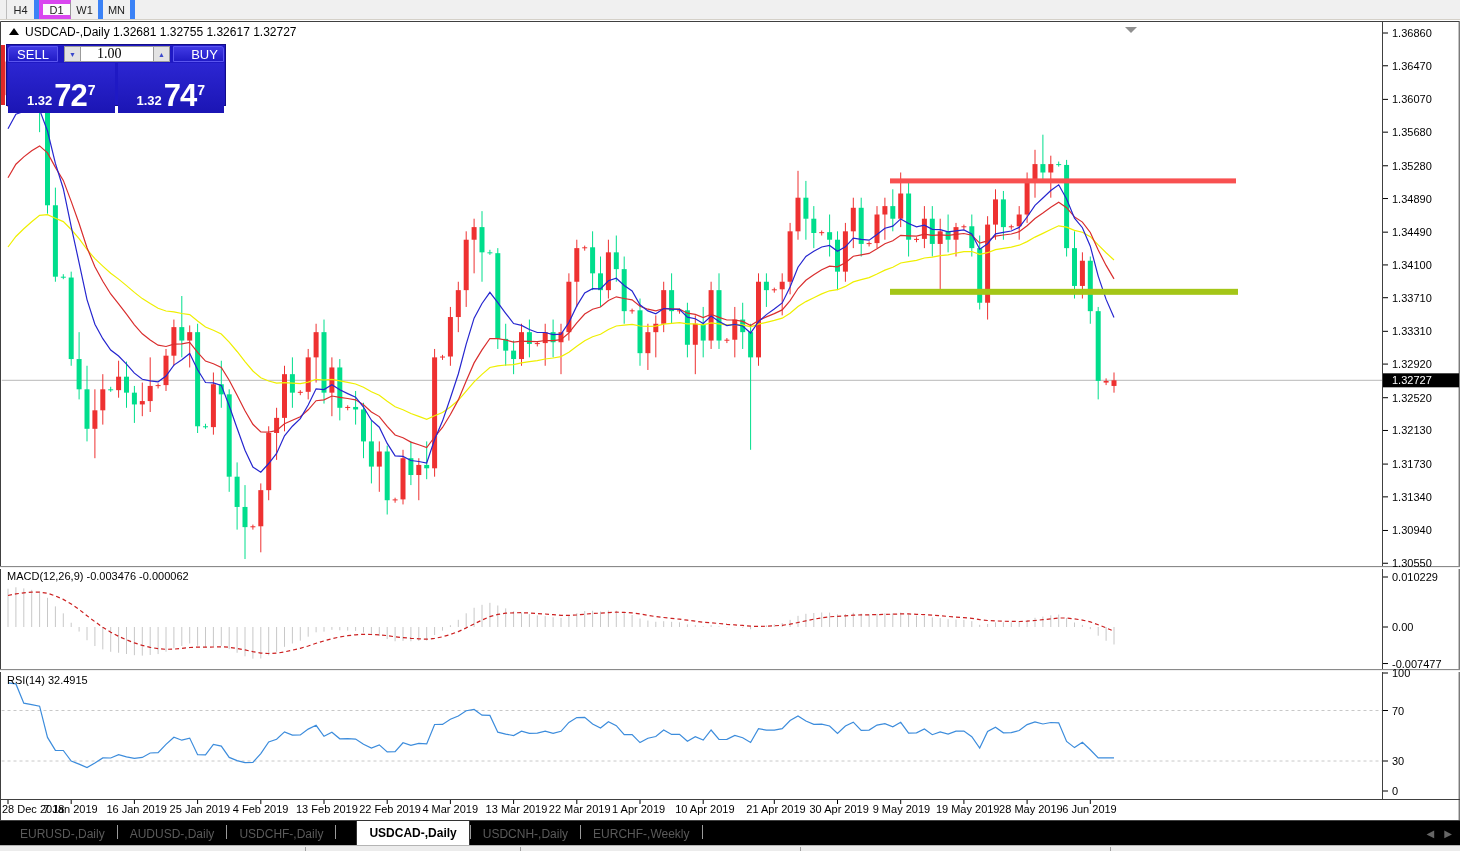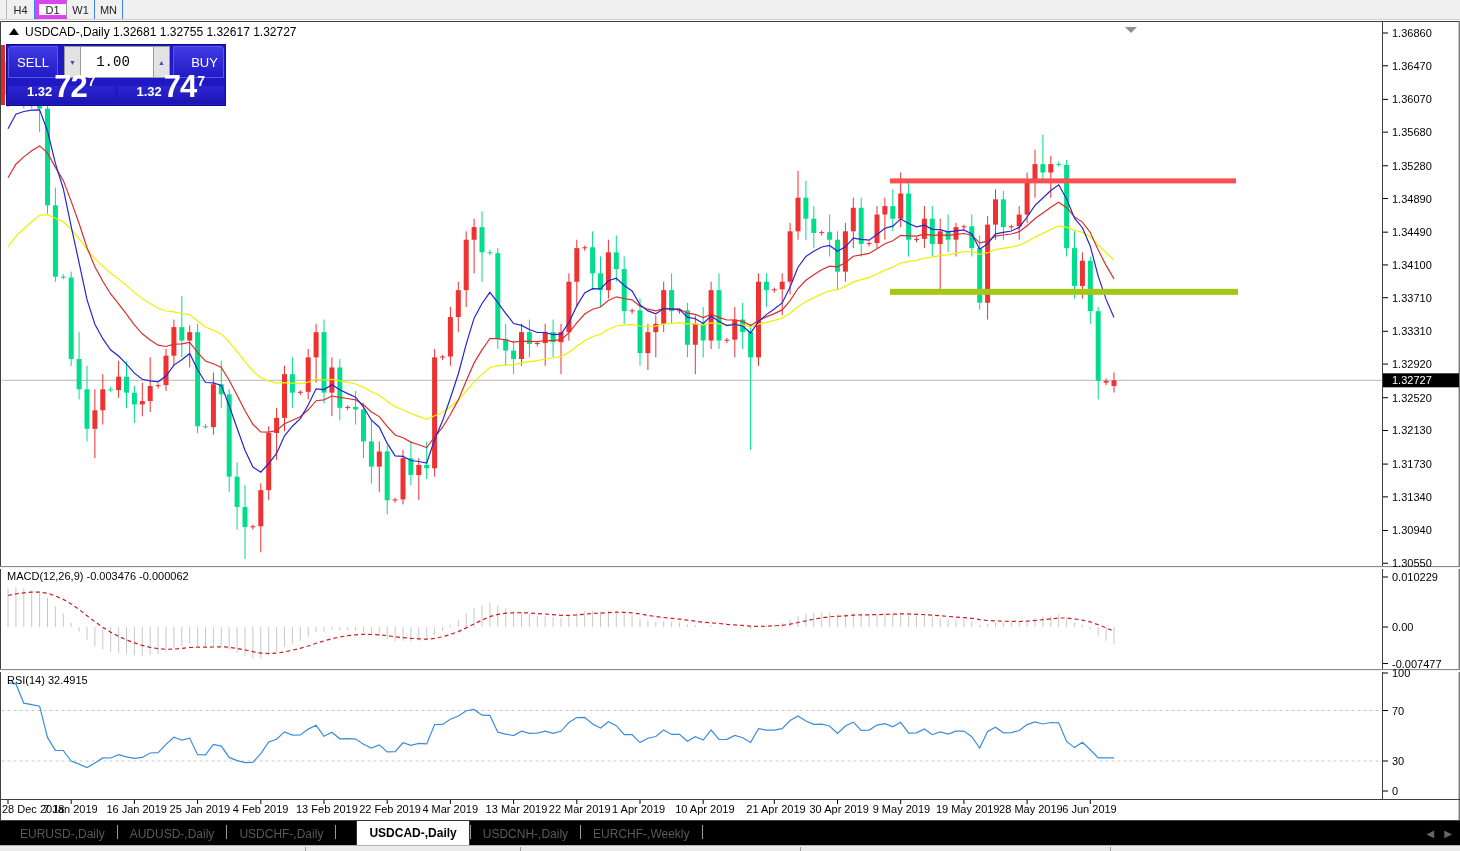--- a/index.html
+++ b/index.html
@@ -2,40 +2,40 @@
 <html><head>
 <meta charset="utf-8">
 <style>
   html,body{margin:0;padding:0;background:#fff;width:1460px;height:851px;overflow:hidden;
     font-family:"Liberation Sans","DejaVu Sans",sans-serif;}
   #stage{position:relative;width:1460px;height:851px;background:#fff;}
   
   #tf-bar{position:absolute;left:0;top:0;width:1460px;height:19px;background:#f0f0f0;
     border-bottom:1px solid #d4d0c8;display:flex;align-items:stretch;z-index:6;}
   .tf-btn{width:27px;font-size:11px;color:#222;display:flex;align-items:center;justify-content:center;
-    border-right:1px solid #3b82f6;cursor:default;}
+    border-right:5px solid #3b82f6;cursor:default;}
   .tf-btn.active{background:#fbfbfb;border:4px solid #d946ef;border-right:1px solid #9a9a9a;}
   
   #chart-svg{position:absolute;left:0;top:0;z-index:1;}
   
   #trade-accent{position:absolute;left:1px;top:45px;width:4px;height:60px;background:#e02828;z-index:7;}
   #trade-panel{position:absolute;left:6px;top:44px;width:220px;height:62px;z-index:7;
     background:#1f19c4;border:1px solid #120d86;box-sizing:border-box;padding:1px;}
-  #tp-top{display:flex;height:32px;border-radius:10px;}
+  #tp-top{display:flex;height:16px;border-radius:10px;}
   .tp-btn{background:linear-gradient(#403ae4,#211bc6);color:#fff;font-size:13px;
     display:flex;align-items:center;justify-content:center;border:1px solid #5a55ee;
     box-sizing:border-box;cursor:pointer;}
   #sell-btn{width:50px;border-top-left-radius:3px;}
   #buy-btn{width:51px;margin-left:auto;border-top-right-radius:3px;padding-left:12px;}
   .spin-btn{width:17px;background:#e3e3e3;border:1px solid #9b9b9b;color:#3b49cc;font-size:7px;
     display:flex;align-items:center;justify-content:center;box-sizing:border-box;cursor:pointer;}
   #vol-input{width:72px;border:1px solid #9b9b9b;border-left:none;border-right:none;
-    font-size:14px;text-align:center;padding:0 8px 0 0;box-sizing:border-box;
-    font-family:Liberation Mono, monospace;}
-  #tp-prices{display:flex;height:18px;margin-top:8px;}
+    font-size:14px;text-align:left;padding:0 8px 0 16px;box-sizing:border-box;
+    font-family:Liberation Serif, serif;}
+  #tp-prices{display:flex;height:50px;margin-top:1px;}
   .px-box{width:108px;background:linear-gradient(#2c26d2,#1b15b4);color:#fff;display:flex;
     align-items:flex-end;justify-content:center;padding-bottom:2px;box-sizing:border-box;}
   .px-box + .px-box{margin-left:3px;}
   .px-small{font-size:13px;font-weight:bold;margin-right:2px;line-height:20px;}
   .px-big{font-size:31px;font-weight:bold;line-height:30px;letter-spacing:-1px;}
   .px-sup{font-size:14px;font-weight:bold;position:relative;top:-13px;margin-left:1px;}
   
   #tab-bar{position:absolute;left:0;top:820px;width:1460px;height:25px;background:#000000;
     border-top:1px solid #404040;z-index:6;display:flex;align-items:center;}
   .chart-tab{font-size:12px;color:#5a5a5a;padding:0 12px;line-height:22px;height:22px;

